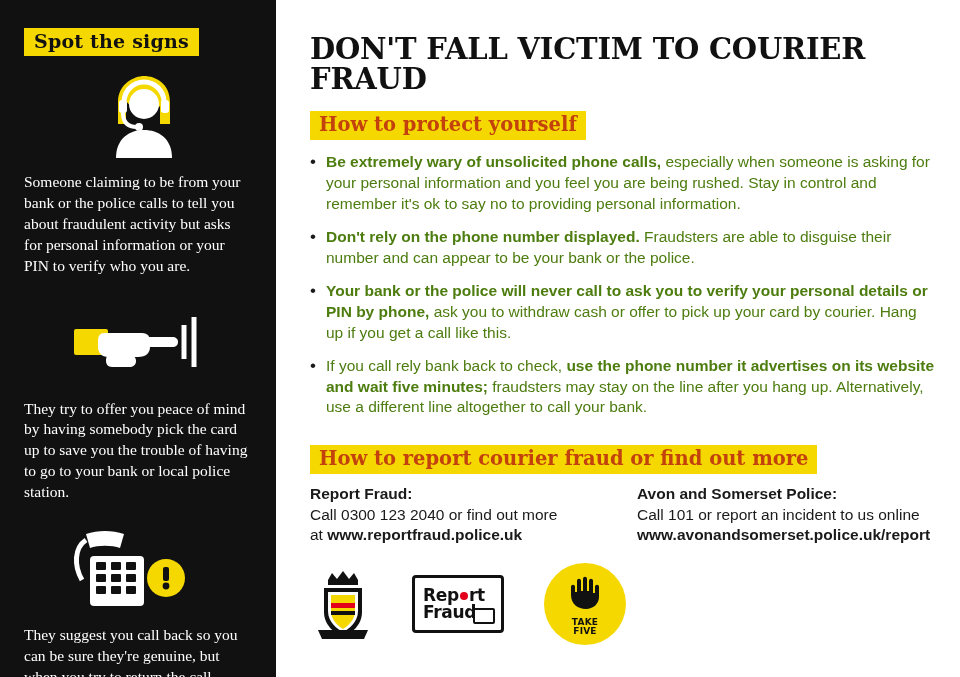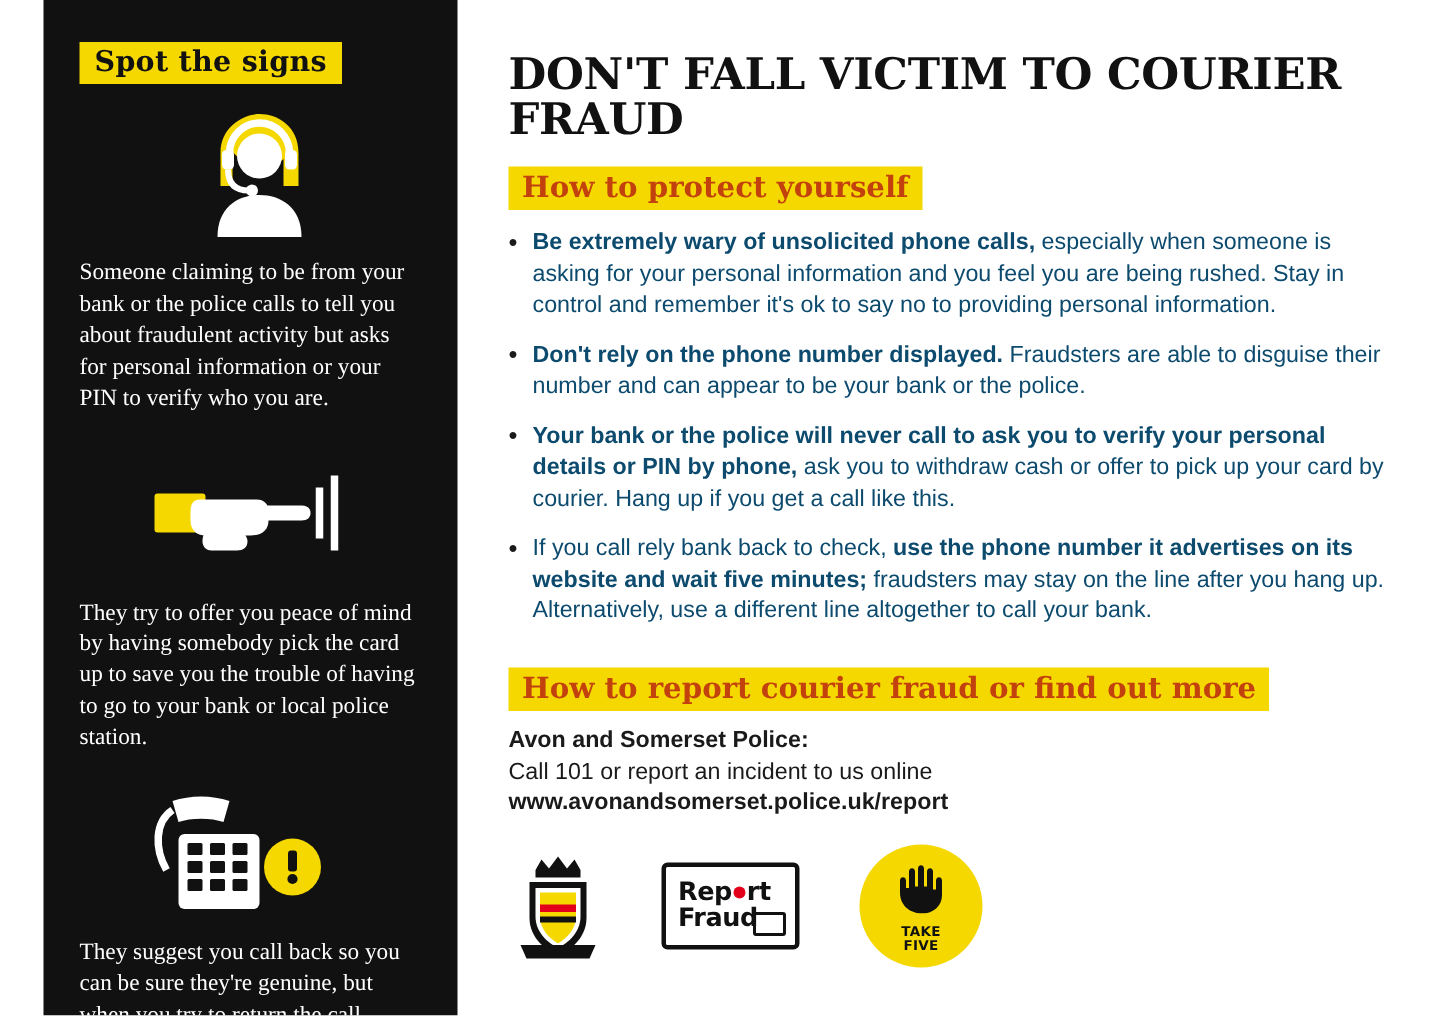--- a/index.html
+++ b/index.html
@@ -25,21 +25,20 @@
   
   .sidebar {
     position: relative;
     width: 276px;
     height: 677px;
     background: #111111;
     box-sizing: border-box;
     padding: 28px 24px 0 24px;
     color: #ffffff;
     flex: 0 0 276px;
-    margin-left: 29px;
   }
 
   .sidebar-title {
     display: inline-block;
     background: #f5d800;
     color: #111111;
     font-family: "DejaVu Serif", serif;
     font-weight: bold;
     font-size: 19px;
     letter-spacing: 0.2px;
@@ -104,21 +103,21 @@
     margin: 0;
     padding: 0;
   }
   ul.tips li {
     position: relative;
     padding-left: 16px;
     margin-bottom: 13px;
     font-family: "Liberation Sans", sans-serif;
     font-size: 15.5px;
     line-height: 1.33;
-    color: #0c4a6e;
+    color: #4d7c0f;
   }
   ul.tips li:before {
     content: "•";
     position: absolute;
     left: 0;
     top: -1px;
     font-size: 17px;
     color: #1a1a1a;
   }
   ul.tips b {
@@ -333,20 +332,25 @@
       </li>
       <li>
         <span>If you call rely bank back to check, </span><b>use the phone number it advertises on its website and wait five minutes;</b><span> fraudsters may stay on the line after you hang up. Alternatively, use a different line altogether to call your bank.</span>
       </li>
     </ul>
 
     <div class="yellow-head report-head">How to report courier fraud or find out more</div>
 
     <div class="report-cols">
       <div class="report-col">
+        <span class="col-title">Report Fraud:</span>
+        <span>Call 0300 123 2040 or find out more</span><br>
+        <span>at </span><b>www.reportfraud.police.uk</b>
+      </div>
+      <div class="report-col">
         <span class="col-title">Avon and Somerset Police:</span>
         <span>Call 101 or report an incident to us online</span><br>
         <b>www.avonandsomerset.police.uk/report</b>
       </div>
     </div>
 
     <div class="logos">
 
       <div class="crest">
         <svg width="58" height="72" viewBox="0 0 58 72" aria-hidden="true">

